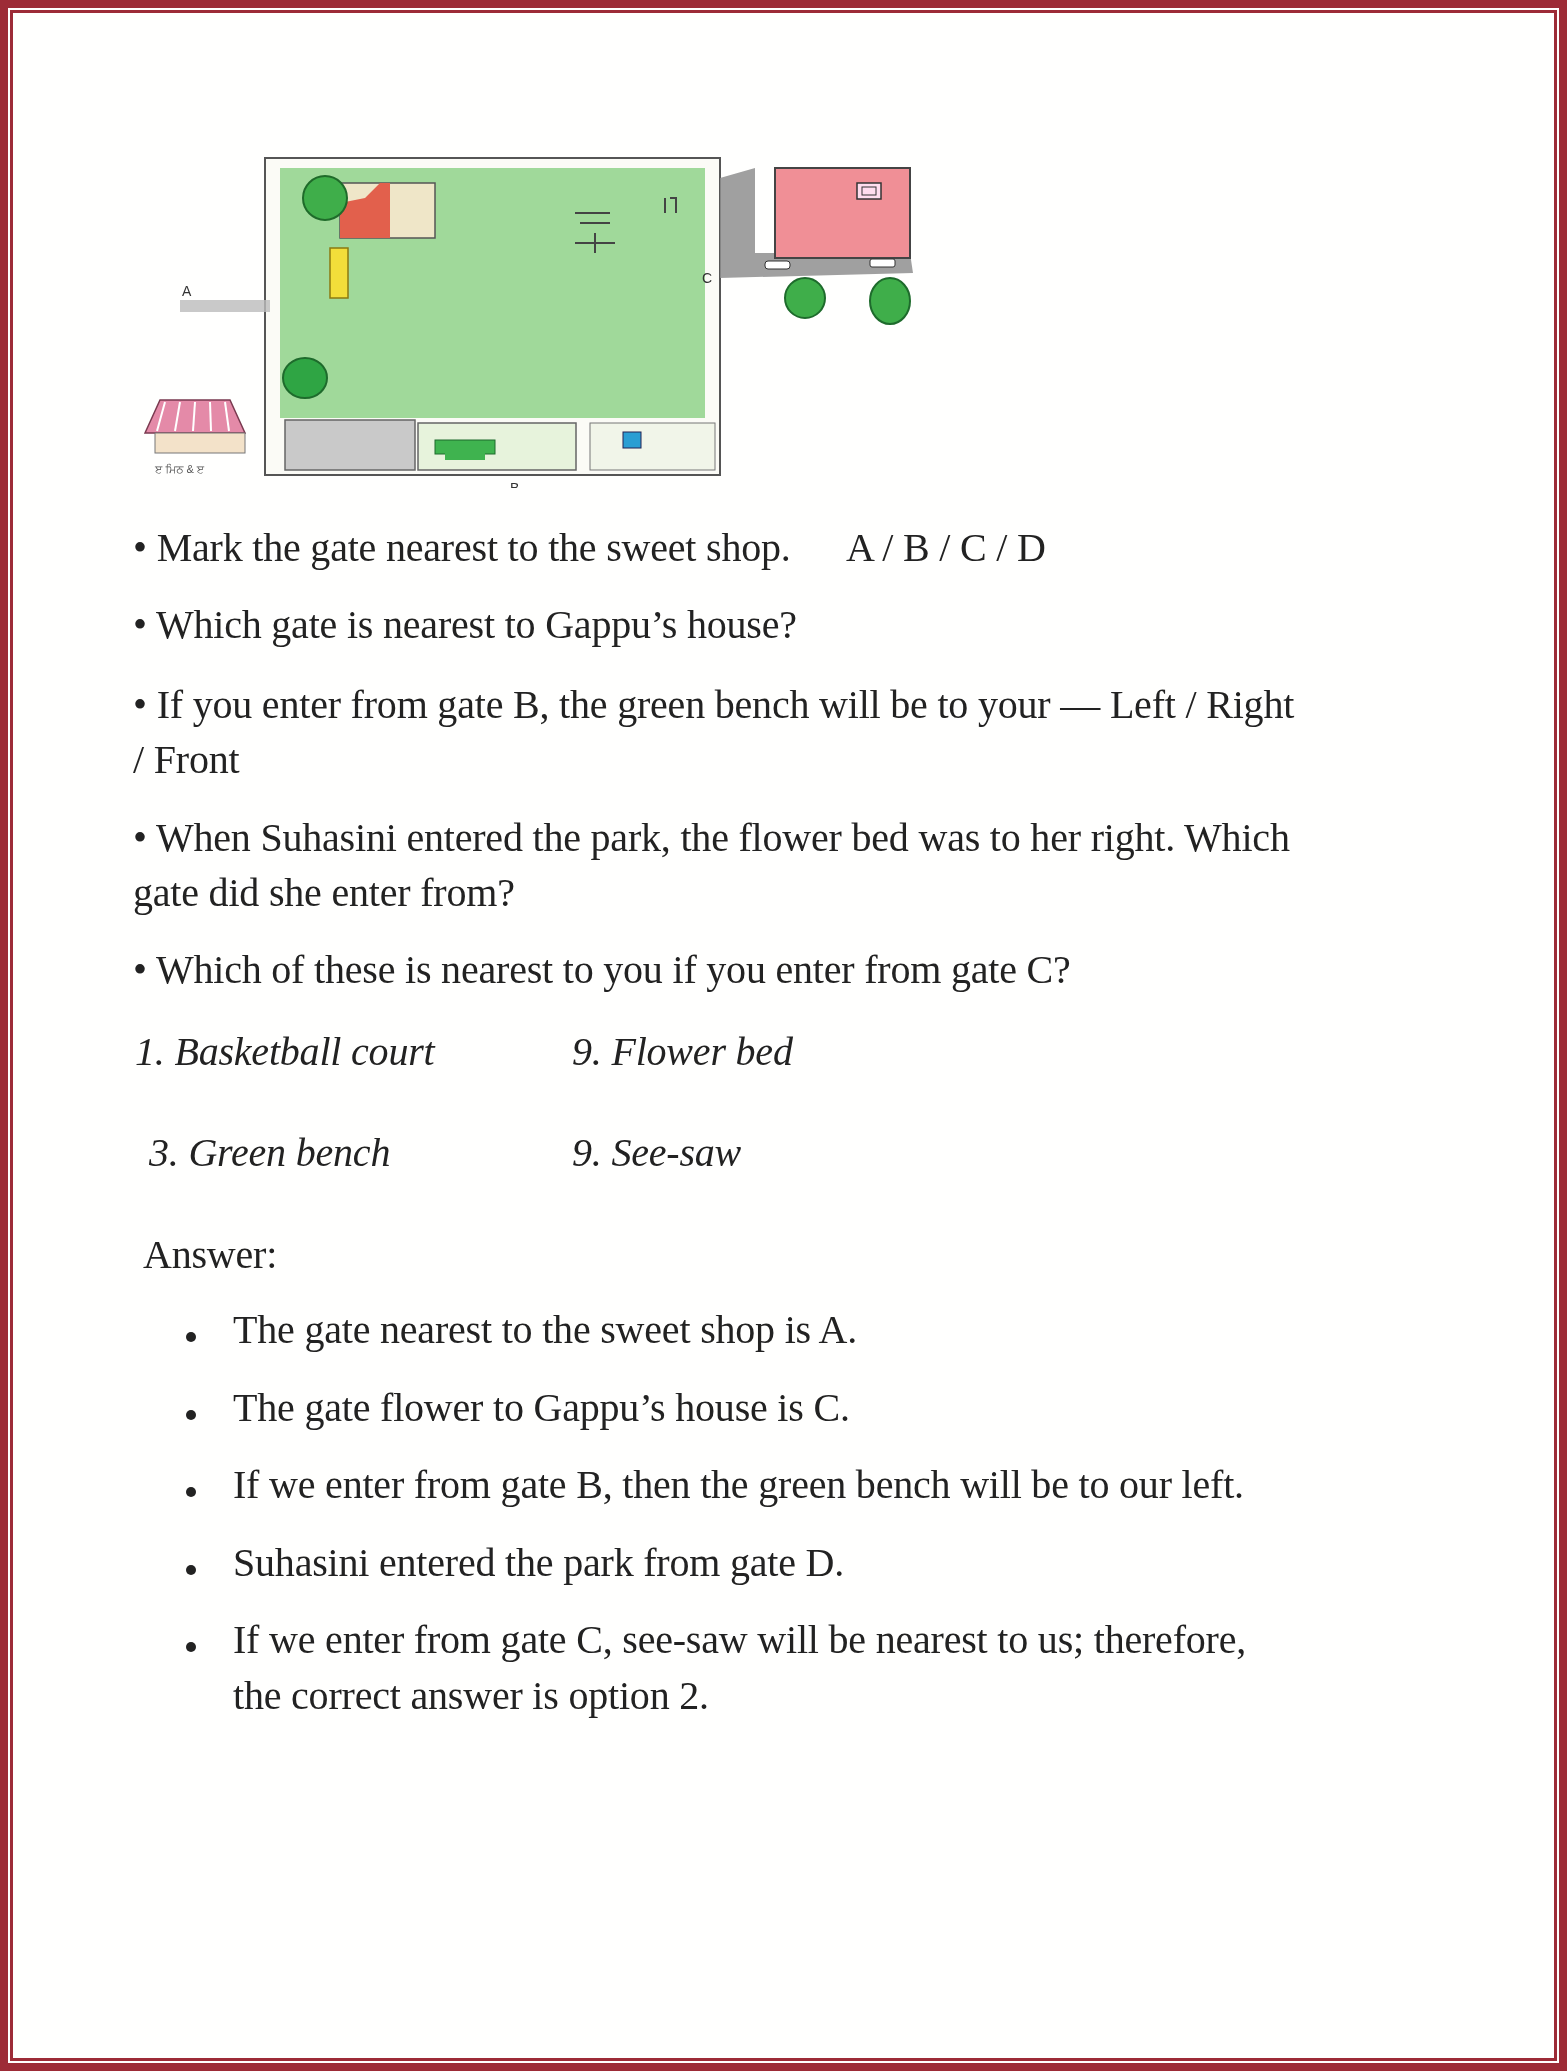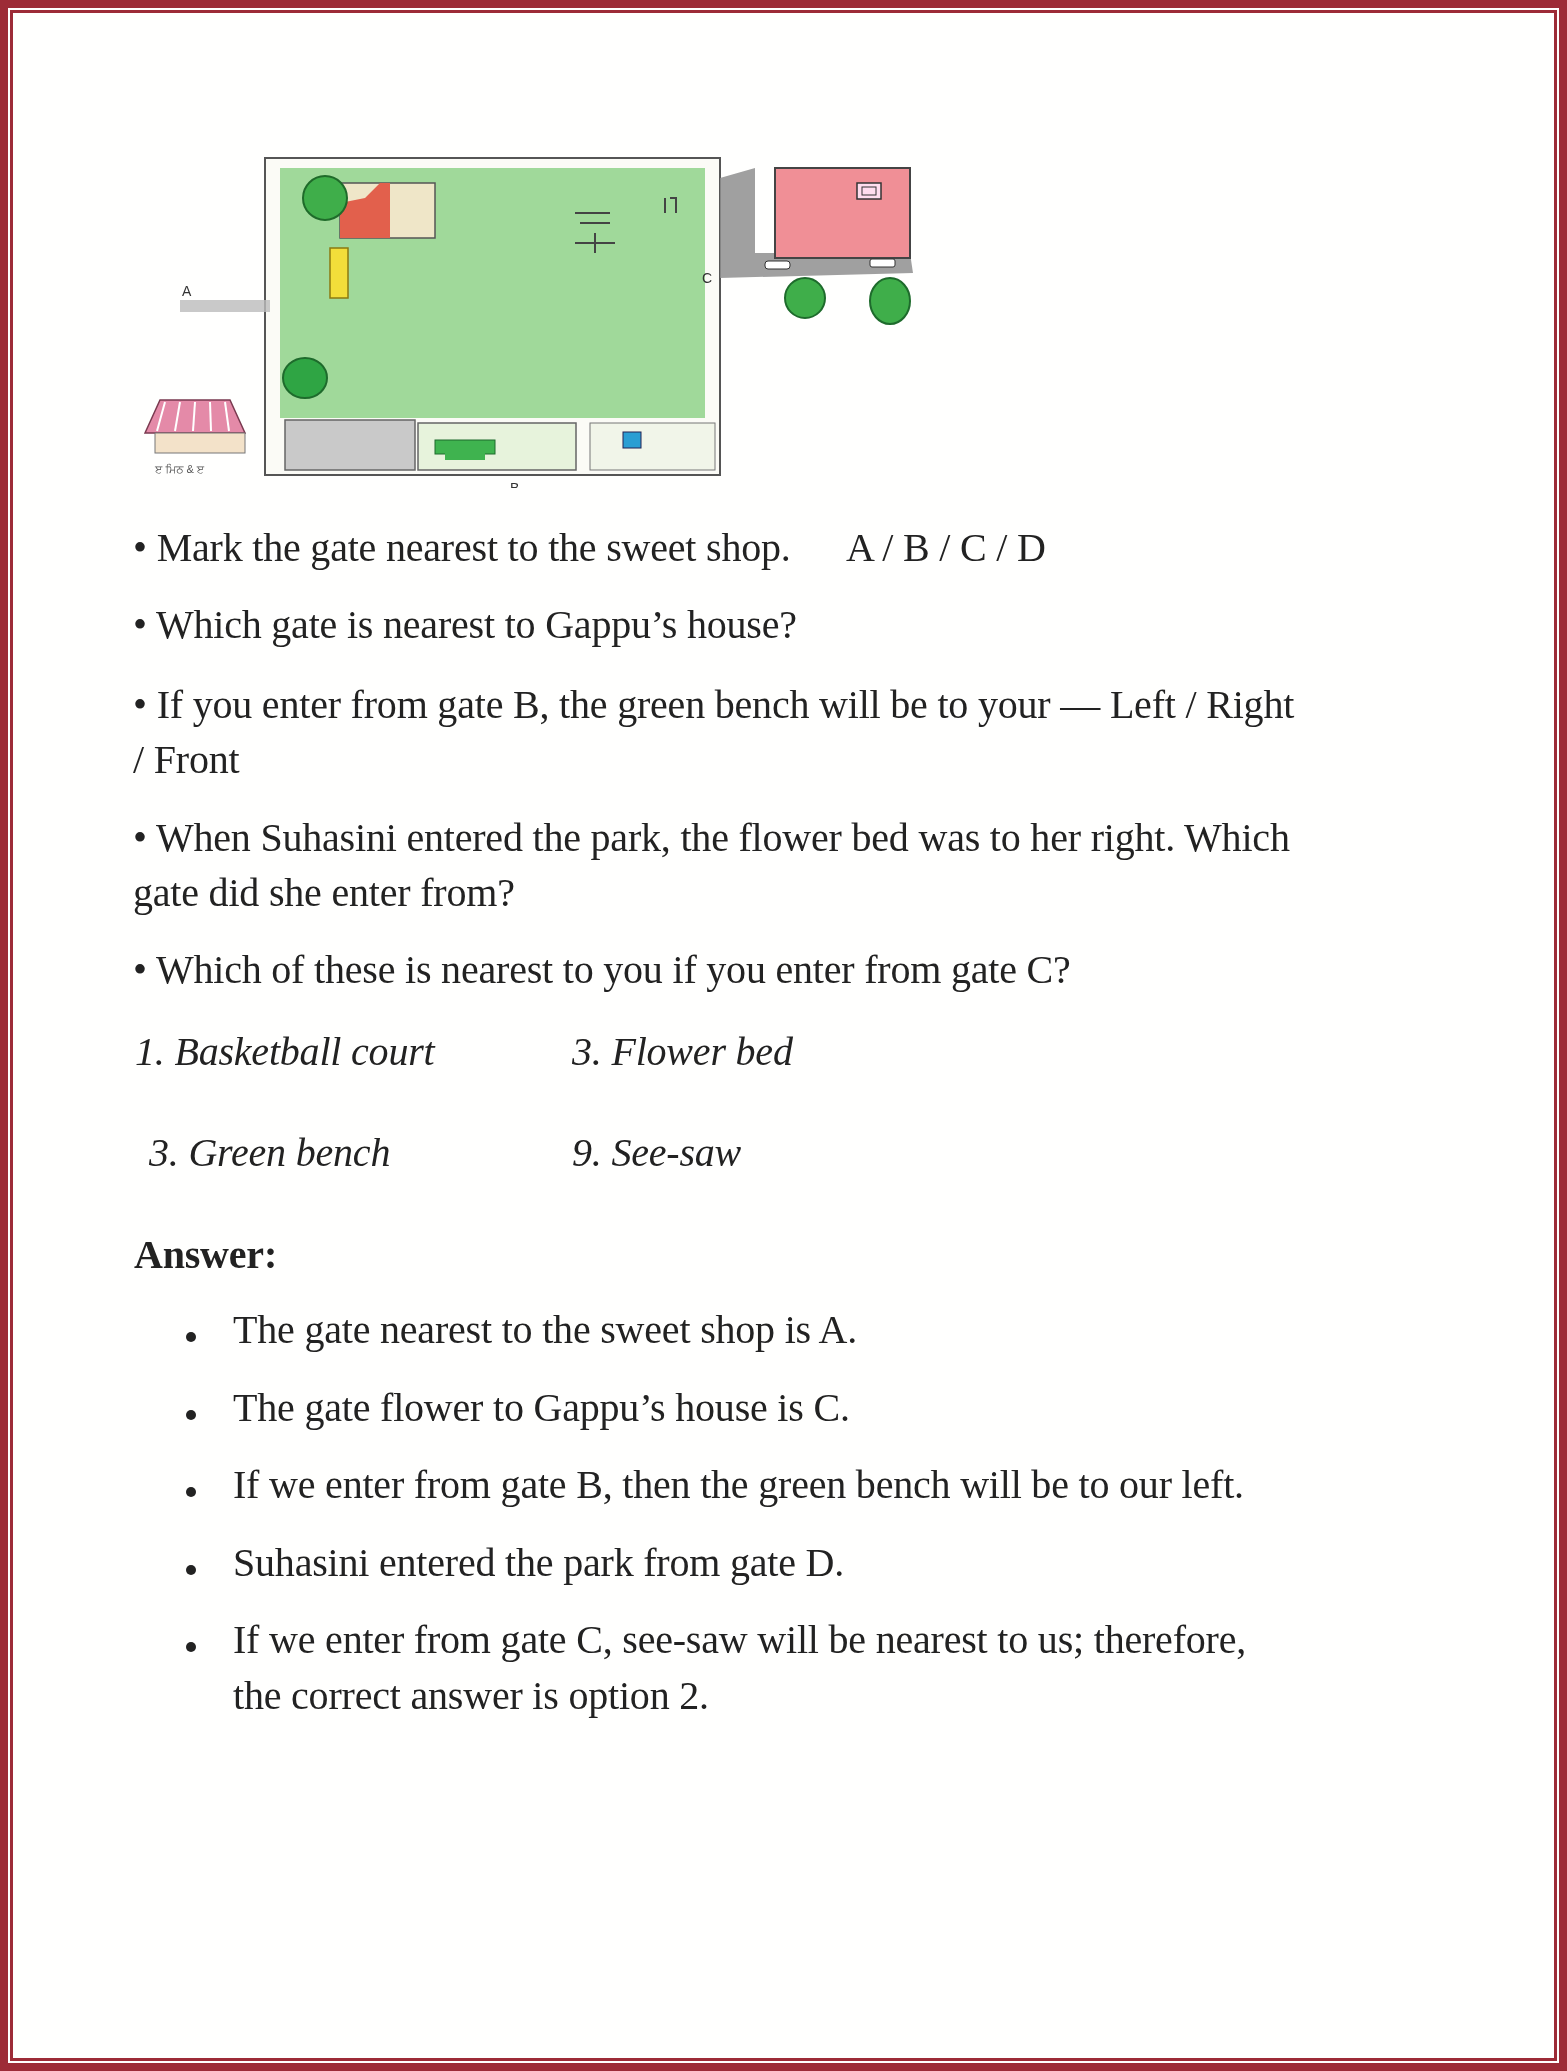--- a/index.html
+++ b/index.html
@@ -19,21 +19,21 @@
   }
   .map {
     position:absolute; left:135px; top:138px; width:835px; height:350px;
   }
   .line {
     position:absolute; font-size:40px; line-height:56px; white-space:nowrap;
     letter-spacing:-0.2px;
   }
   .q { left:133px;text-align:center; }
   .opt { font-size:40px;font-style:italic; }
-  .ans-h { left:134px; font-weight:bold; }
+  .ans-h { left:143px; font-weight:normal; }
   .ans { left:233px; width:1230px; white-space:normal; }
   .dot {
     position:absolute; left:186px; width:10px; height:10px; border-radius:50%;
     background:#222;
   }
 </style>
 </head>
 <body>
 
 <div class="frame-gap"></div>
@@ -122,21 +122,21 @@
   <span>When Suhasini entered the park, the flower bed was to her right. Which</span>
 </div>
 <div class="line q" style="top:865px">gate did she enter from?</div>
 
 <div class="line q" style="top:942px">
   <span>•</span>
   <span>Which of these is nearest to you if you enter from gate C?</span>
 </div>
 
 <div class="line opt" style="left:135px; top:1024px">1. Basketball court</div>
-<div class="line opt" style="left:572px; top:1024px">3. Flower bed</div>
+<div class="line opt" style="left:572px; top:1024px">9. Flower bed</div>
 <div class="line opt" style="left:149px; top:1125px">3. Green bench</div>
 <div class="line opt" style="left:572px; top:1125px">9. See-saw</div>
 
 <div class="line ans-h" style="top:1227px">Answer:</div>
 
 <span class="dot" style="top:1332px"></span>
 <div class="line ans" style="top:1302px">The gate nearest to the sweet shop is A.</div>
 
 <span class="dot" style="top:1410px"></span>
 <div class="line ans" style="top:1380px">The gate flower to Gappu’s house is C.</div>

